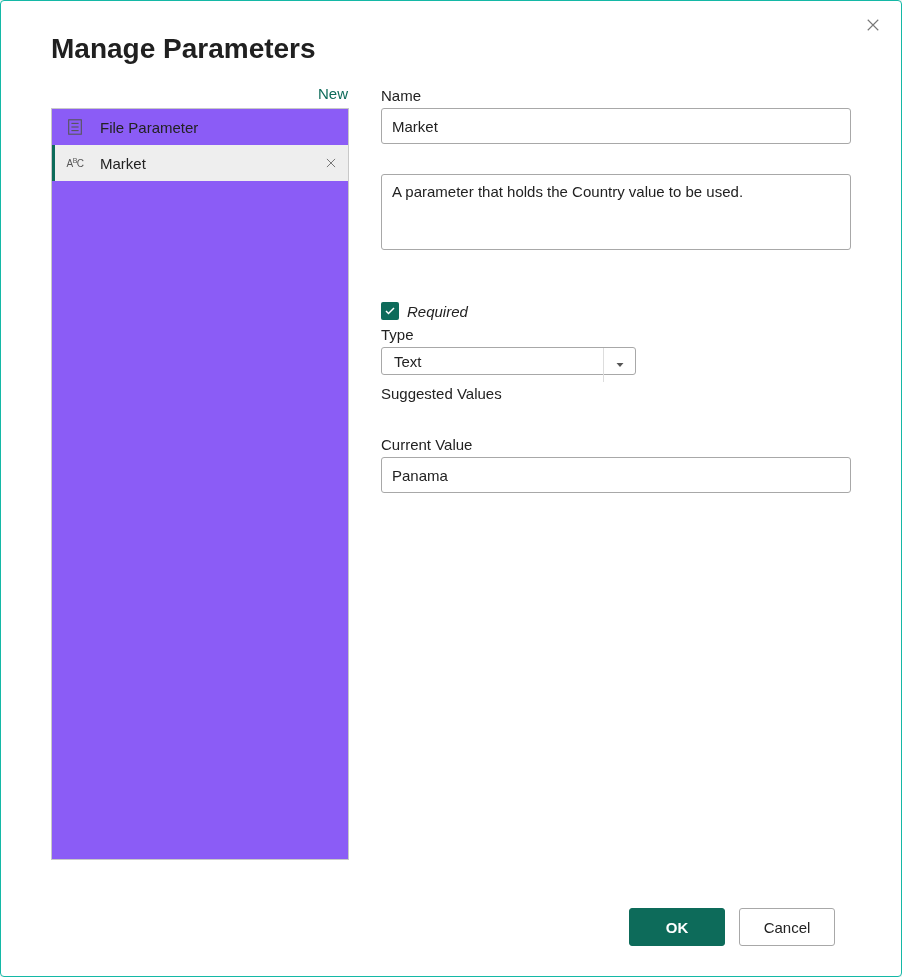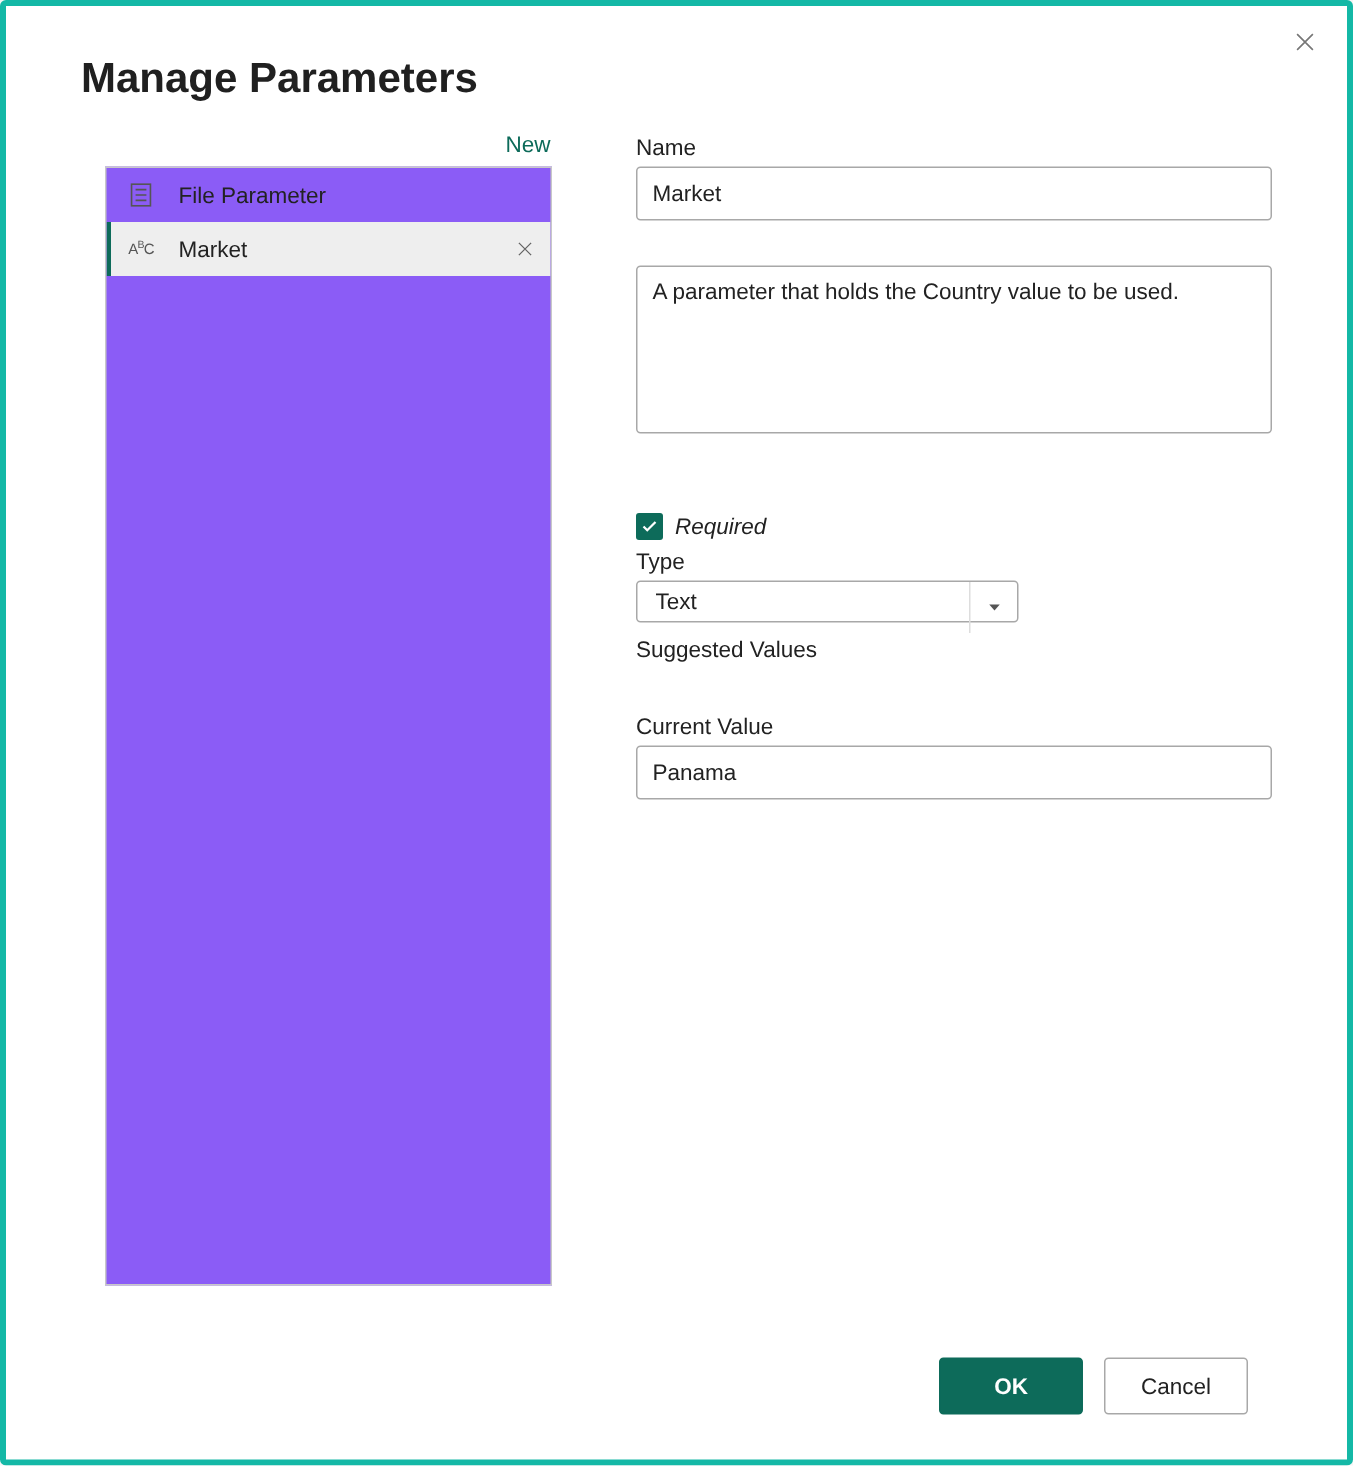--- a/index.html
+++ b/index.html
@@ -11,21 +11,21 @@
       font-family: "Segoe UI", Tahoma, Geneva, sans-serif;
       background: #f5f5f5;
       padding: 0;
       width: 902px;
       height: 977px;
     }
     .dialog {
       width: 902px;
       height: 977px;
       background: #ffffff;
-      border: 4px solid #14b8a6;
+      border: 1px solid #14b8a6;
       border-radius: 4px;
       position: relative;
       display: flex;
       flex-direction: column;
     }
     .close-x {
       position: absolute;
       top: 12px;
       right: 16px;
       width: 24px;
@@ -46,22 +46,22 @@
       padding: 32px 50px 8px 50px;
     }
     .dialog-title {
       font-size: 28px;
       font-weight: 600;
       color: #202020;
     }
     .dialog-body {
       flex: 1;
       display: flex;
-      padding: 12px 50px 0 66px;
-      gap: 56px;
+      padding: 12px 50px 0 50px;
+      gap: 32px;
     }
     .left-pane {
       width: 298px;
       display: flex;
       flex-direction: column;
     }
     .new-link {
       align-self: flex-end;
       color: #0d6b5a;
       font-size: 15px;
@@ -137,21 +137,21 @@
       border: 1px solid #a8a8a8;
       border-radius: 3px;
       padding: 0 10px;
       font-size: 15px;
       font-family: inherit;
       color: #222;
       background: #fff;
     }
     .textarea-input {
       width: 100%;
-      height: 112px;
+      height: 76px;
       border: 1px solid #a8a8a8;
       border-radius: 3px;
       padding: 8px 10px;
       font-size: 15px;
       font-family: inherit;
       color: #222;
       background: #fff;
       resize: none;
     }
     .field-group {

